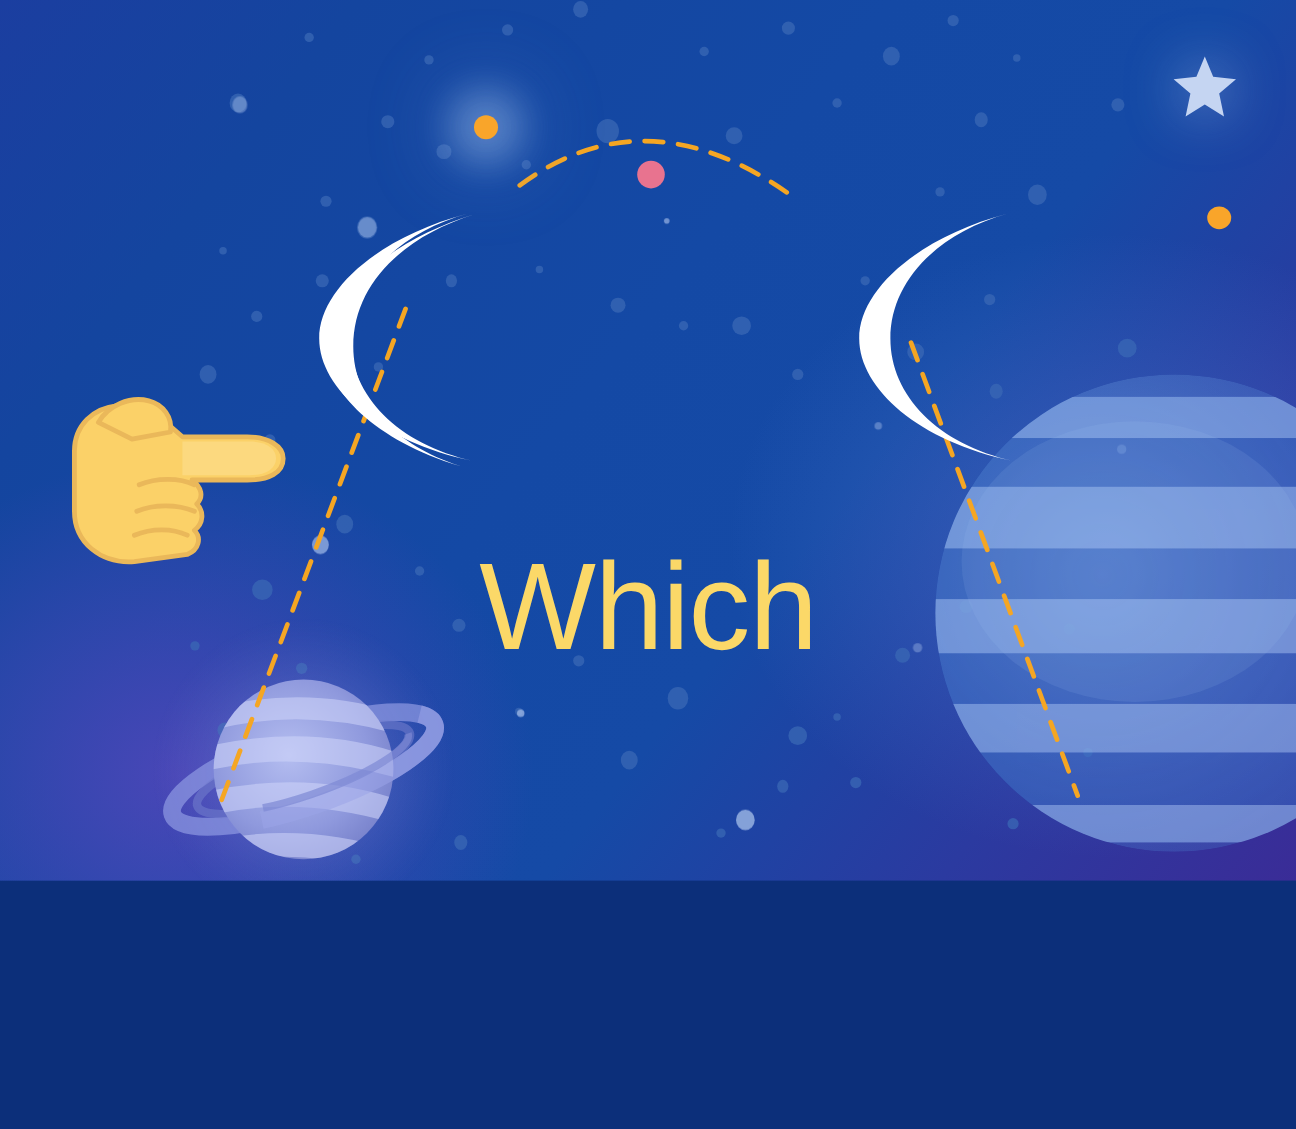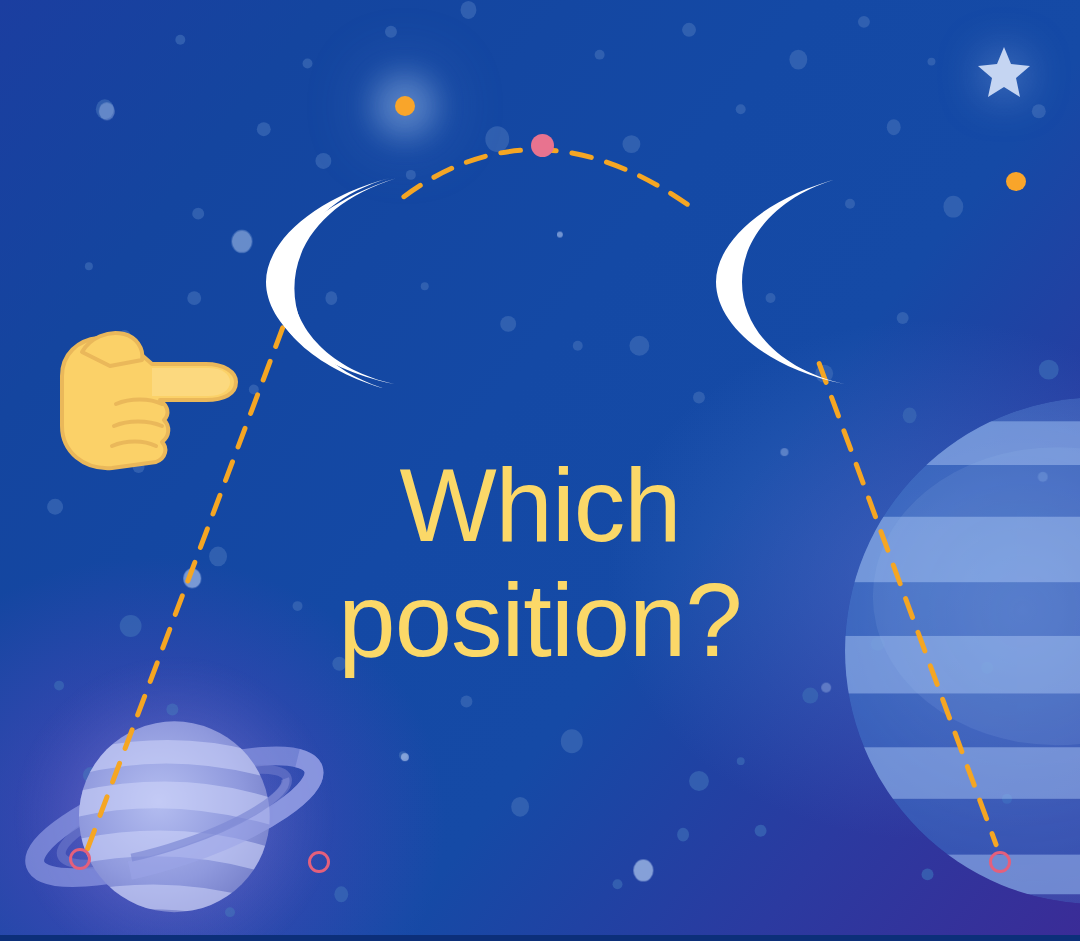--- a/index.html
+++ b/index.html
@@ -6,21 +6,21 @@
     margin: 0;
     padding: 0;
     background: #0c2f7a;
   }
   body {
     font-family: "Liberation Sans", sans-serif;
   }
   #scene {
     position: relative;
     width: 1080px;
-    height: 935px;
+    height: 734px;
     overflow: hidden;
     background:
       radial-gradient(ellipse 520px 420px at 86% 62%, rgba(90,130,215,0.45) 0%, rgba(90,130,215,0.0) 62%),
       radial-gradient(ellipse 420px 380px at 14% 88%, rgba(92,70,190,0.75) 0%, rgba(92,70,190,0.0) 70%),
       linear-gradient(128deg, #1b3ea0 0%, #14459f 18%, #1449a5 45%, #154aa6 62%, #2b3aa0 82%, #3a2c97 100%);
   }
   .layer {
     position: absolute;
     inset: 0;
     width: 100%;
@@ -300,16 +300,15 @@
   <div class="glow-dot" id="orange-star-1"></div>
   <div class="glow-dot" id="orange-star-2"></div>
 
   <div class="dot-marker" id="marker-apex"></div>
   <div class="ring-marker" id="marker-saturn"></div>
   <div class="ring-marker" id="marker-middle"></div>
   <div class="ring-marker" id="marker-right"></div>
 
   <div id="question">
     <span class="ln">Which</span>
-    <span class="ln">position?</span>
   </div>
 
 </div>
 
 </body></html>

